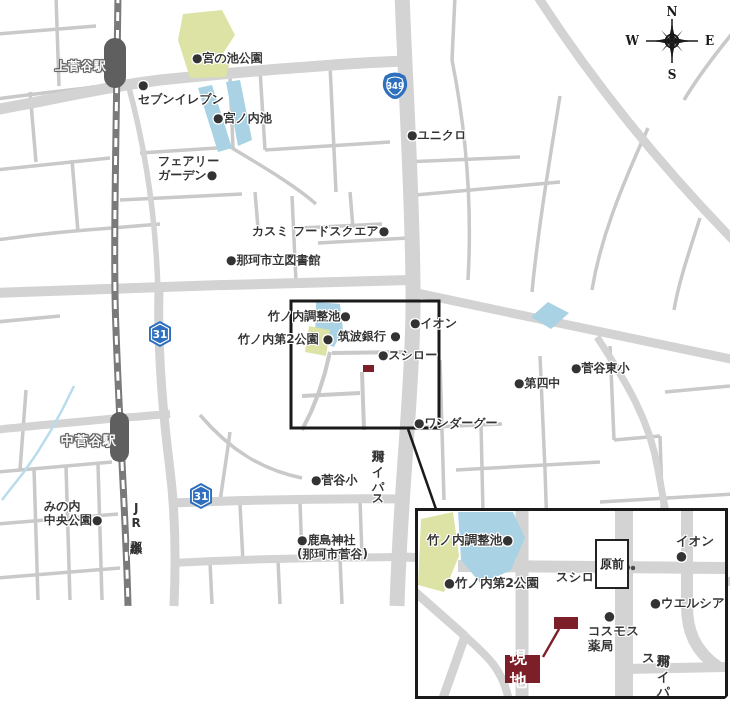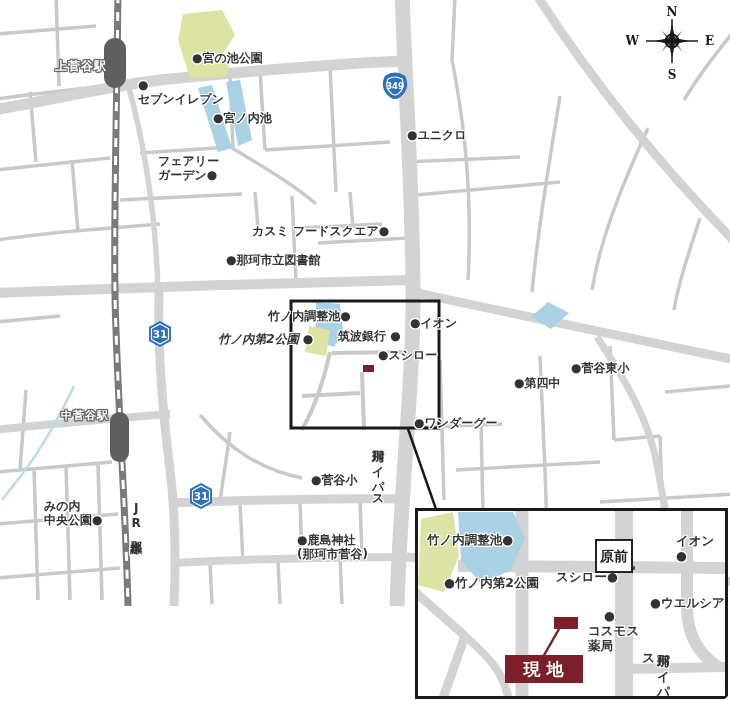--- a/index.html
+++ b/index.html
@@ -21,25 +21,25 @@
     text-shadow:1px 0 0 #636363,-1px 0 0 #636363,0 1px 0 #636363,0 -1px 0 #636363,
                 1px 1px 0 #636363,-1px -1px 0 #636363,1px -1px 0 #636363,-1px 1px 0 #636363,0 0 3px #636363;
   }
   .inset{
     position:absolute;left:415px;top:508px;width:307px;height:185px;
     border:3px solid #1a1a1a;background:#fff;overflow:hidden;
   }
   .inset .poi{font-size:12.5px;}
   .indent1{text-indent:16px;}
   .busstop-sign{
-    position:absolute;left:177px;top:28px;padding:8px 3px;border:2px solid #222;
-    background:#fff;font-weight:bold;font-size:14px;color:#222;line-height:14px;
+    position:absolute;left:177px;top:28px;padding:16px 3px;border:2px solid #222;
+    background:#fff;font-weight:bold;font-size:12px;color:#222;line-height:14px;
   }
   .genchi{
-    position:absolute;left:87px;top:144px;width:78px;height:28px;background:#7d1f28;
+    position:absolute;left:87px;top:144px;width:35px;height:28px;background:#7d1f28;
     color:#fff;font-weight:bold;font-size:17px;letter-spacing:6px;
     display:flex;align-items:center;justify-content:center;padding-left:5px;box-sizing:border-box;
   }
 </style>
 </head>
 <body>
 
 <div class="stage">
 
   <svg width="730" height="701" viewBox="0 0 730 701">
@@ -187,38 +187,38 @@
   <div class="poi" style="left:192px;top:44px;margin-top:7px;">●宮の池公園</div>
   <div class="poi" style="left:138px;top:78px;">●
 セブンイレブン</div>
   <div class="poi" style="left:213px;top:111px;">●宮ノ内池</div>
   <div class="poi" style="left:158px;top:154px;">フェアリー
 ガーデン●</div>
   <div class="poi" style="left:252px;top:224px;">カスミ フードスクエア●</div>
   <div class="poi" style="left:226px;top:253px;">●那珂市立図書館</div>
   <div class="poi" style="left:407px;top:128px;">●ユニクロ</div>
   <div class="poi" style="left:268px;top:309px;">竹ノ内調整池●</div>
-  <div class="poi" style="left:218px;top:332px;font-style:italic;">竹ノ内第2公園 ●</div>
+  <div class="poi" style="left:238px;top:332px;">竹ノ内第2公園 ●</div>
   <div class="poi" style="left:338px;top:329px;">筑波銀行 ●</div>
   <div class="poi" style="left:410px;top:316px;">●イオン</div>
   <div class="poi" style="left:378px;top:348px;">●スシロー</div>
   <div class="poi" style="left:414px;top:416px;">●ワンダーグー</div>
   <div class="poi" style="left:571px;top:361px;">●菅谷東小</div>
   <div class="poi" style="left:514px;top:376px;">●第四中</div>
   <div class="poi" style="left:311px;top:473px;">●菅谷小</div>
   <div class="poi" style="left:297px;top:533px;">●鹿島神社
 (那珂市菅谷)</div>
   <div class="poi" style="left:44px;top:499px;">みの内
 中央公園●</div>
 
   <div class="poi vtext" style="left:371px;top:441px;">那珂バイパス</div>
   <div class="poi vtext" style="left:129px;top:501px;">JR水郡線</div>
 
   <div class="station-name" style="left:55px;top:58px;">上菅谷駅</div>
-  <div class="station-name" style="left:61px;top:408px;font-size:11px;">中菅谷駅</div>
+  <div class="station-name" style="left:61px;top:432px;font-size:13px;">中菅谷駅</div>
 
   <div class="inset">
     <svg width="307" height="185" viewBox="0 0 307 185">
 
       <g stroke="#d3d3d3" fill="none">
         <path d="M40,55 L310,57" stroke-width="12"></path>
         <path d="M104,-4 L104,190" stroke-width="13"></path>
         <path d="M206,-4 L206,190" stroke-width="18"></path>
         <path d="M269,-4 L269,95 C269,120 277,140 300,156" stroke-width="12"></path>
         <path d="M206,158 L310,156" stroke-width="10"></path>

